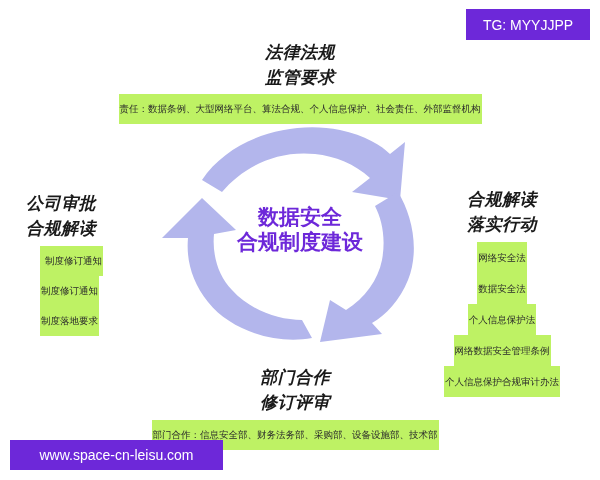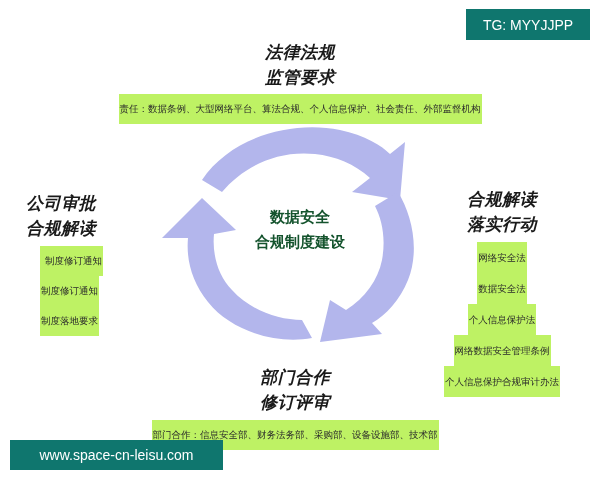--- a/index.html
+++ b/index.html
@@ -12,28 +12,28 @@
     .abs { position: absolute; }
     .heading {
       font-weight: bold; font-size: 17px; line-height: 25px; text-align: center;
       color: #1a1a1a; letter-spacing: 0.5px; font-style: italic;
     }
     .hl {
       background: #bef264; font-size: 9.5px; line-height: 14px; color: #2a2a2a;
       white-space: nowrap; display: inline-block; padding: 8px 1px;
     }
     .watermark {
-      background: #0f766e; color: #ffffff; font-family: "Liberation Sans", sans-serif;
+      background: #6d28d9; color: #ffffff; font-family: "Liberation Sans", sans-serif;
       font-size: 14px; display: flex; align-items: center; justify-content: center;
     }
     .stack { display: flex; flex-direction: column; align-items: center; }
     .stack .hl { display: block; }
     .left-stack { display: flex; flex-direction: column; align-items: flex-start; }
     .center-title {
-      font-weight: bold; font-size: 15px; line-height: 25px; text-align: center; color:#14532d;
+      font-weight: bold; font-size: 21px; line-height: 25px; text-align: center; color:#6d28d9;
     }
   </style>
 </head>
 <body>
 
 <div class="abs watermark" style="left:466px; top:9px; width:124px; height:31px;">
   <span>TG: MYYJJPP</span>
 </div>
 
 <svg class="abs" style="left:150px; top:120px;" width="300" height="240" viewBox="0 0 300 240">

